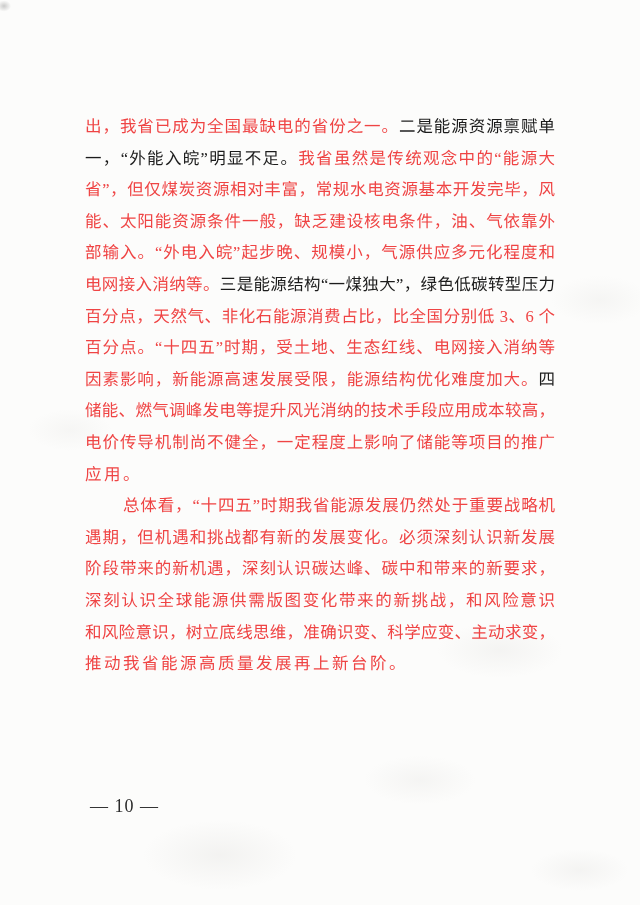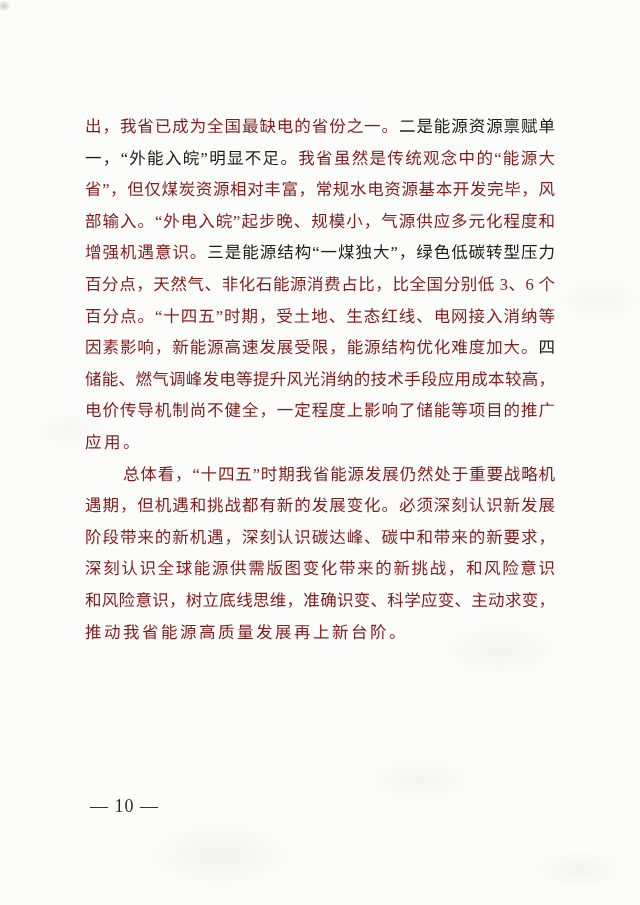--- a/index.html
+++ b/index.html
@@ -48,21 +48,21 @@
     overflow: hidden;
   }
   .line.para-end {
     text-align: right;
     text-align-last: left;
     letter-spacing: 2.5px;
   }
   .line.indented {
     text-indent: 38px;
   }
-  .seg { color: #7f1d1d; }
+  .seg { color: #ef4444; }
   .seg.bold {
     font-weight: normal;
     color: #1c1c1c;
   }
   .footer {
     position: absolute;
     left: 90px;
     top: 796px;
     font-size: 18px;
     line-height: 20px;
@@ -72,22 +72,23 @@
 </style>
 </head>
 <body>
 
 <div class="page">
   <div class="text-block">
       <div class="paragraph">
         <div class="line"><span class="seg">出，我省已成为全国最缺电的省份之一。</span><span class="seg bold">二是能源资源禀赋单</span></div>
         <div class="line"><span class="seg bold">一，“外能入皖”明显不足。</span><span class="seg">我省虽然是传统观念中的“能源大</span></div>
         <div class="line"><span class="seg">省”，但仅煤炭资源相对丰富，常规水电资源基本开发完毕，风</span></div>
+        <div class="line"><span class="seg">能、太阳能资源条件一般，缺乏建设核电条件，油、气依靠外</span></div>
         <div class="line"><span class="seg">部输入。“外电入皖”起步晚、规模小，气源供应多元化程度和</span></div>
-        <div class="line"><span class="seg">增强机遇意识。</span><span class="seg bold">三是能源结构“一煤独大”，绿色低碳转型压力</span></div>
+        <div class="line"><span class="seg">电网接入消纳等。</span><span class="seg bold">三是能源结构“一煤独大”，绿色低碳转型压力</span></div>
         <div class="line"><span class="seg">百分点，天然气、非化石能源消费占比，比全国分别低 3、6 个</span></div>
         <div class="line"><span class="seg">百分点。“十四五”时期，受土地、生态红线、电网接入消纳等</span></div>
         <div class="line"><span class="seg">因素影响，新能源高速发展受限，能源结构优化难度加大。</span><span class="seg bold">四</span></div>
         <div class="line"><span class="seg">储能、燃气调峰发电等提升风光消纳的技术手段应用成本较高，</span></div>
         <div class="line"><span class="seg">电价传导机制尚不健全，一定程度上影响了储能等项目的推广</span></div>
         <div class="line para-end"><span class="seg">应用。</span></div>
       </div>
       <div class="paragraph">
         <div class="line indented"><span class="seg">总体看，“十四五”时期我省能源发展仍然处于重要战略机</span></div>
         <div class="line"><span class="seg">遇期，但机遇和挑战都有新的发展变化。必须深刻认识新发展</span></div>

